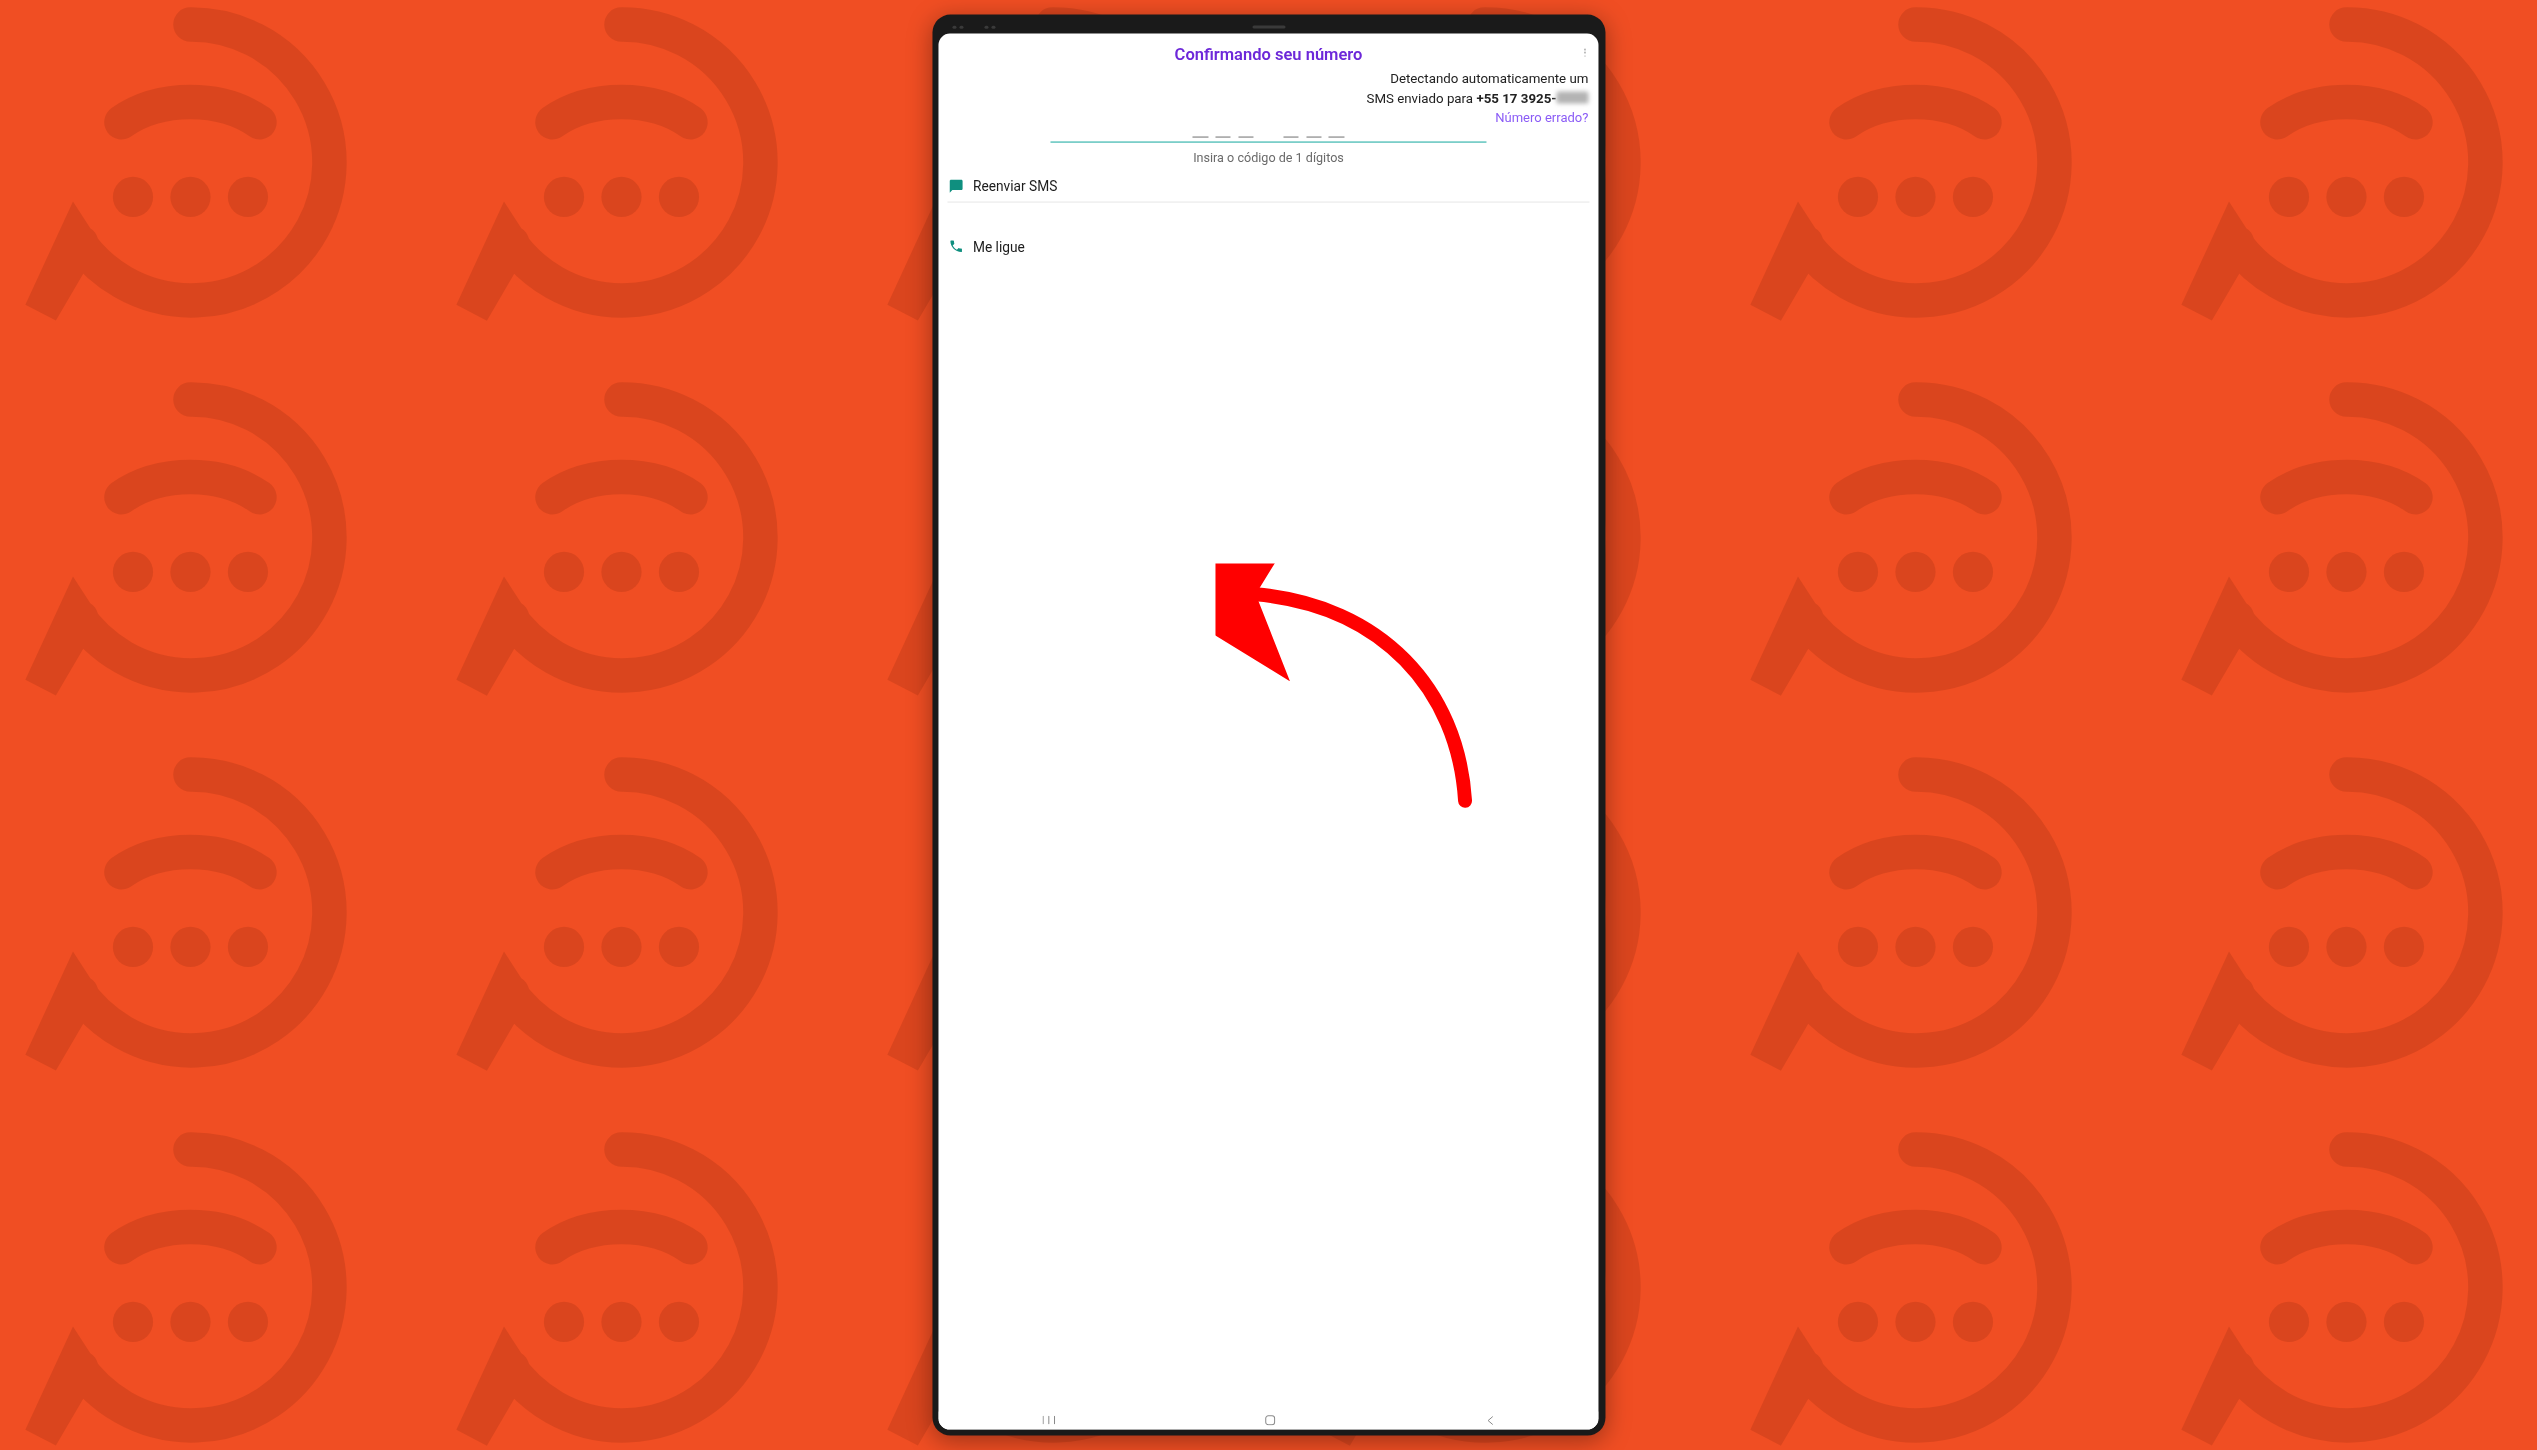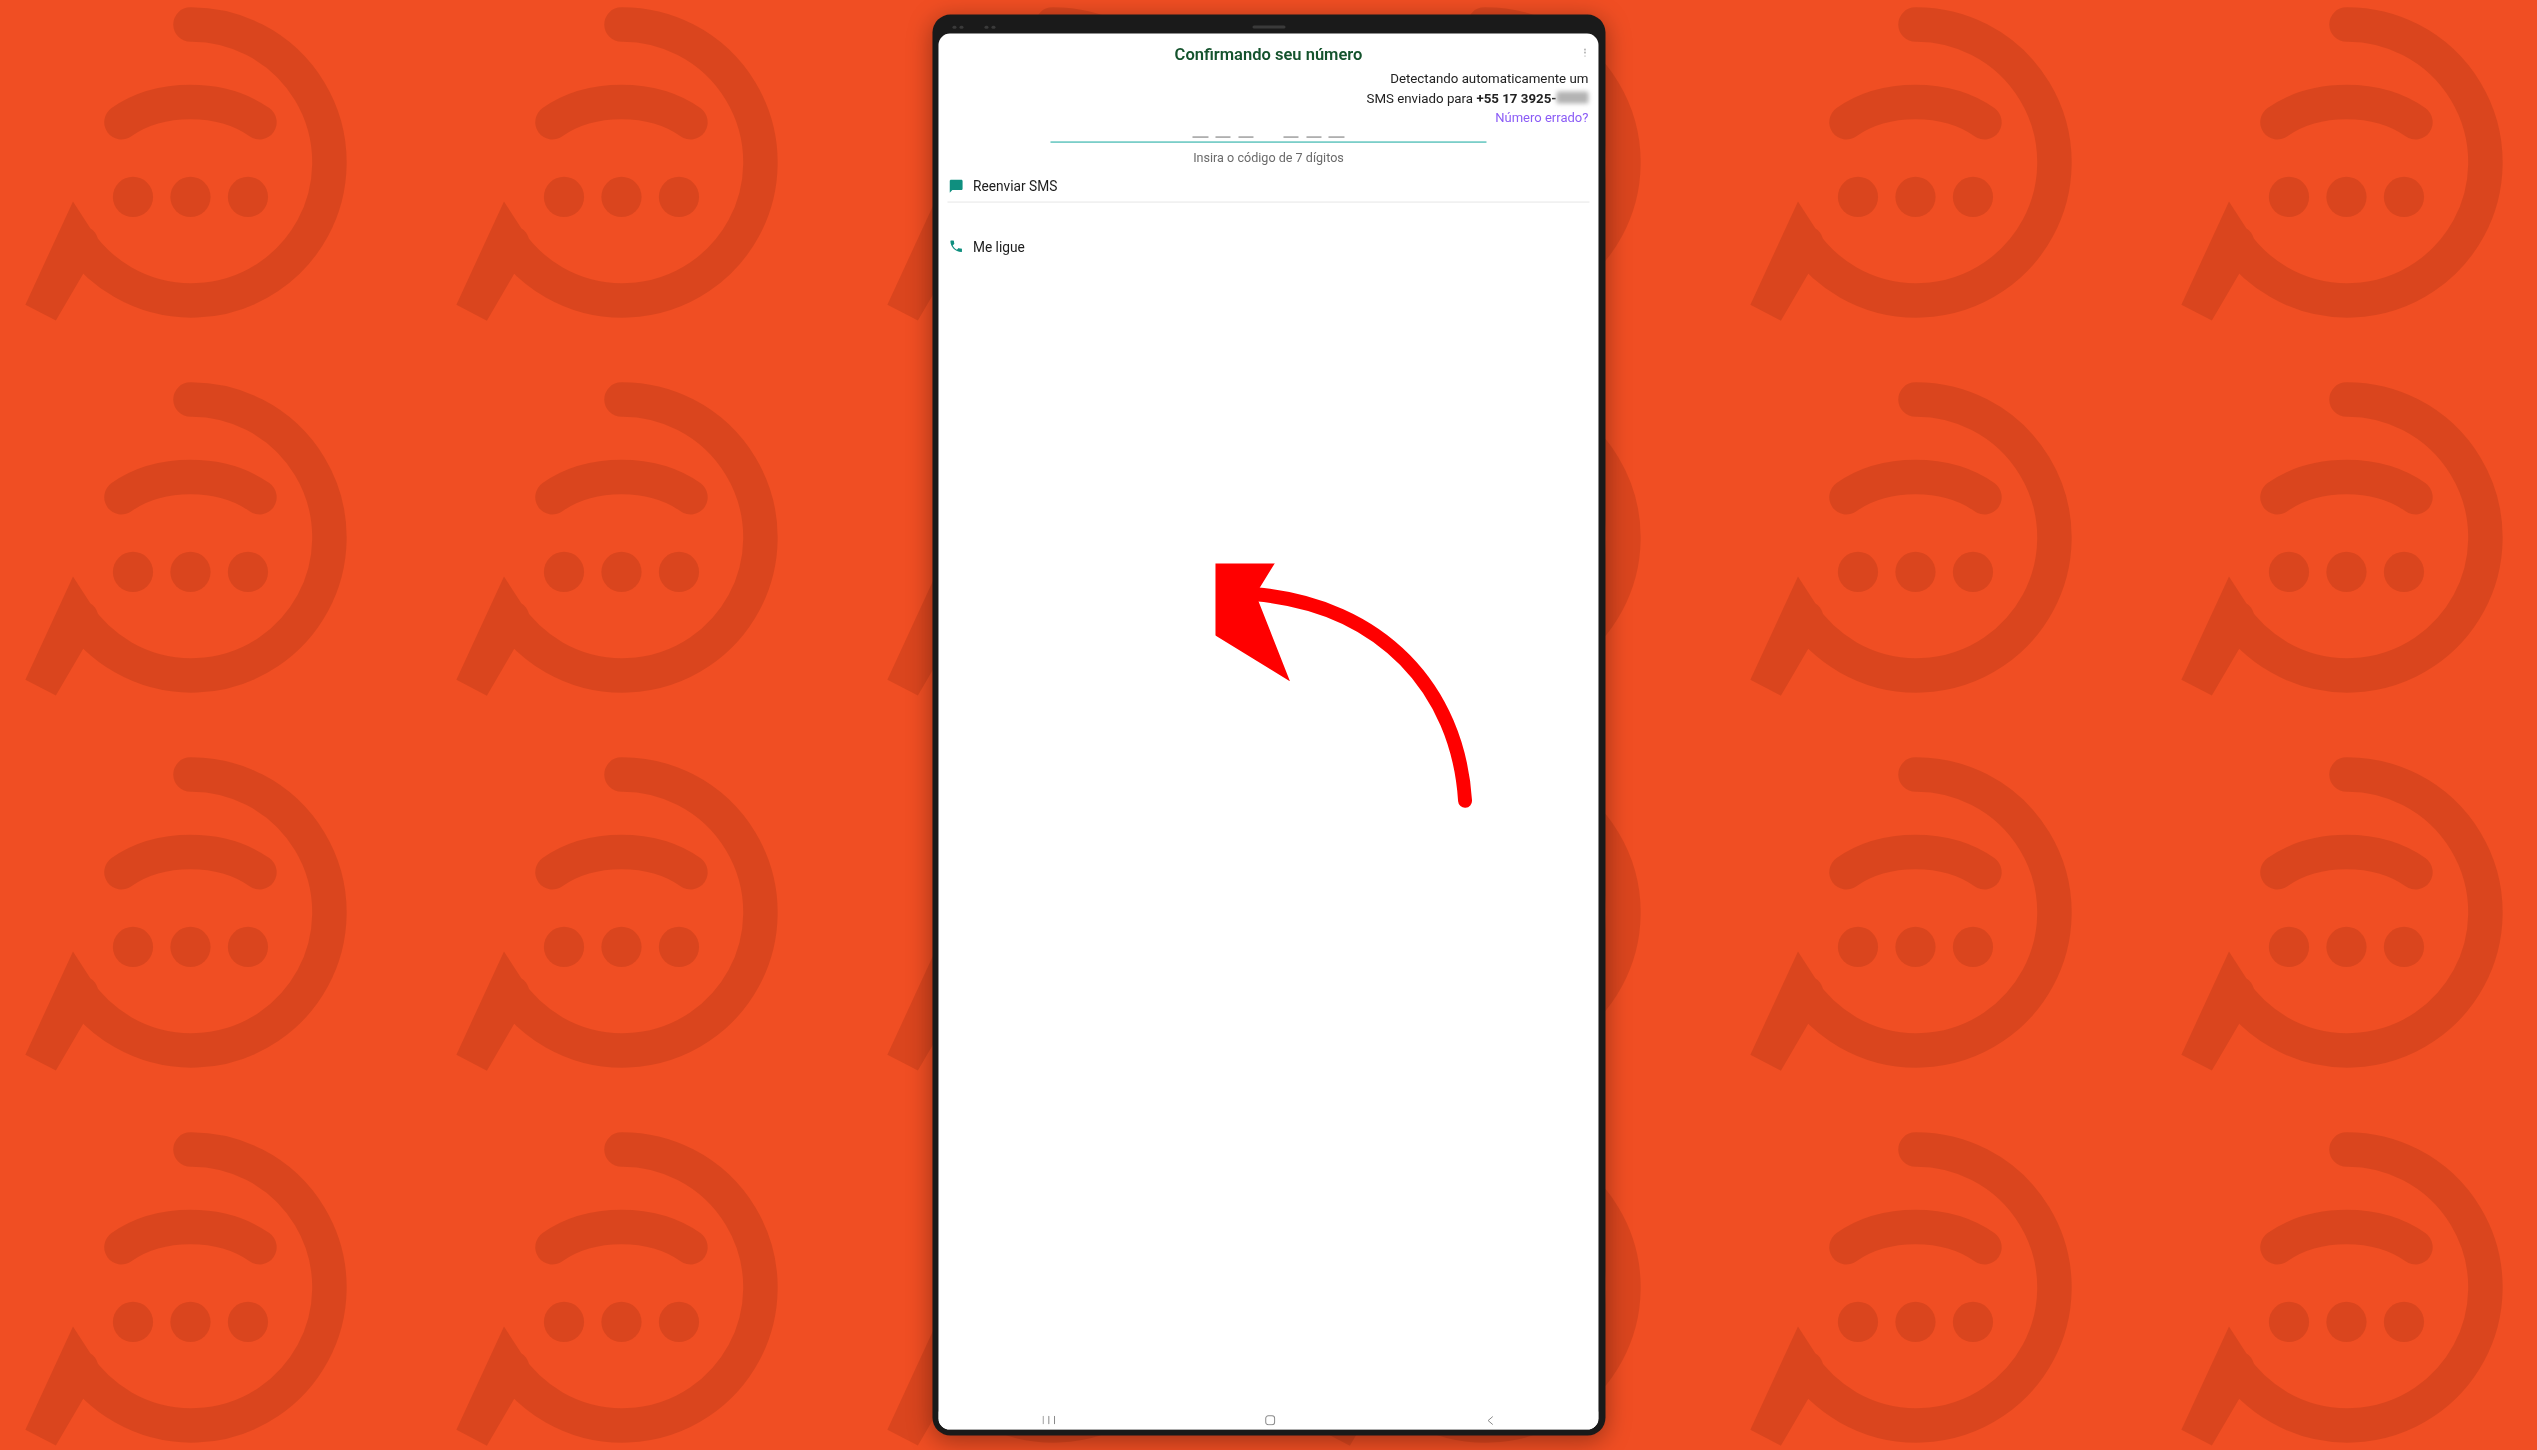--- a/index.html
+++ b/index.html
@@ -83,21 +83,21 @@
     font-size: clamp(6.3px, 1.05vw, 14px);
   }
   .title-row {
     display: flex;
     align-items: center;
     justify-content: center;
     position: relative;
     padding: 2.5px 0 5px 0;
   }
   .title {
-    color: #14532d;
+    color: #6d28d9;
     font-weight: 600;
     font-size: 1.18em;
     text-align: center;
   }
   .kebab {
     position: absolute;
     right: 1.3px;
     top: 3.8px;
     color: #7a7a7a;
     font-size: 1.1em;
@@ -551,21 +551,21 @@
               </span>
             <span style="width:0.8em"></span>
             <span class="grp">
                 <span class="dash"></span>
                 <span class="dash"></span>
                 <span class="dash"></span>
               </span>
           </div>
           <div class="code-underline"></div>
         </div>
-        <div class="code-hint">Insira o código de 7 dígitos</div>
+        <div class="code-hint">Insira o código de 1 dígitos</div>
 
         <div class="option-list">
           <div class="option">
             <span class="icon">
               <svg viewBox="0 0 24 24" width="100%" height="100%">
                   <path fill="#0f8f7f" d="M20 2H4c-1.1 0-2 .9-2 2v18l4-4h14c1.1 0 2-.9 2-2V4c0-1.1-.9-2-2-2z"></path>
                 </svg>
             </span>
             <span class="label">Reenviar SMS</span>
           </div>

